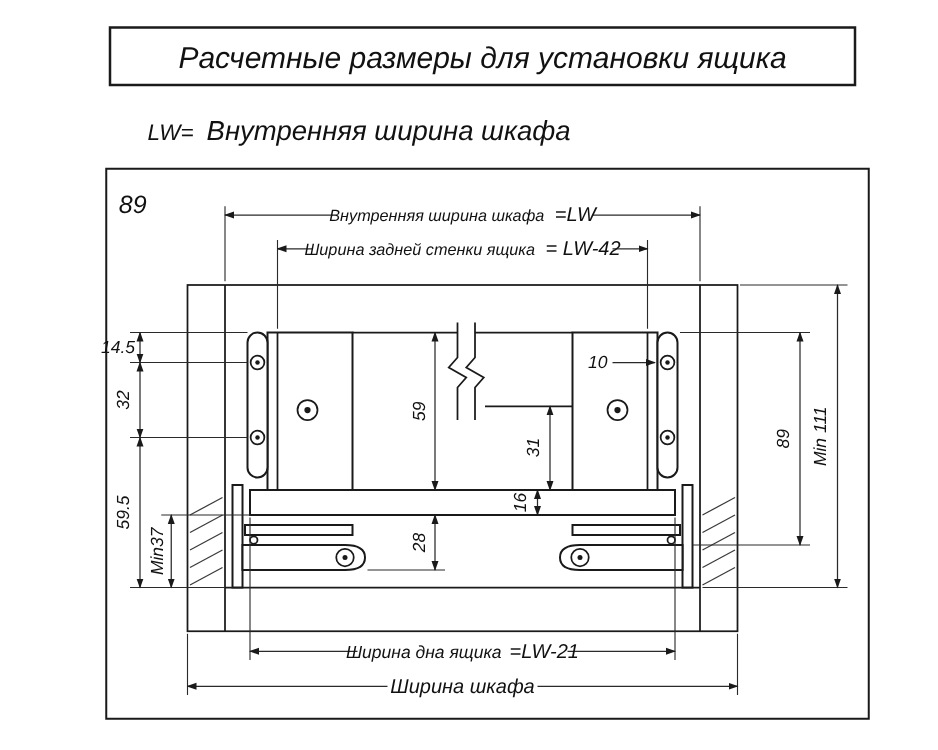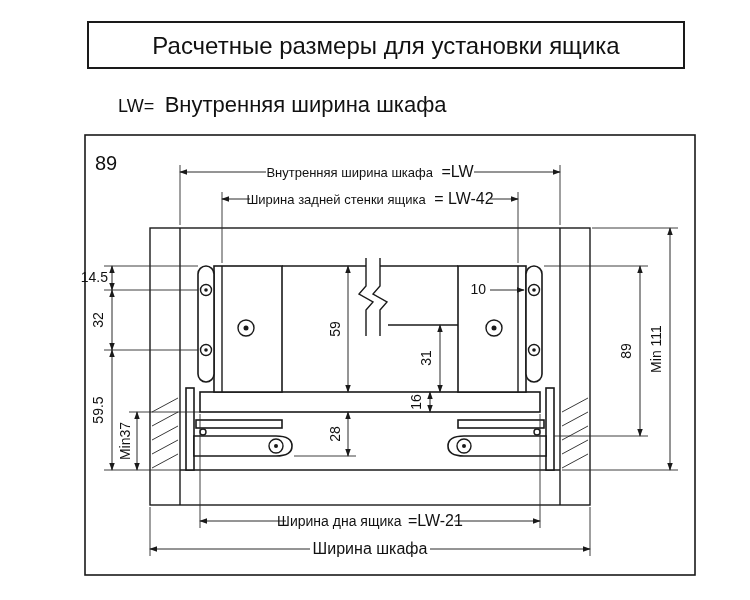--- a/index.html
+++ b/index.html
@@ -1,17 +1,17 @@
 <!DOCTYPE html>
 <html><head>
 <meta charset="utf-8">
 <style>
   html,body{margin:0;padding:0;background:#ffffff;}
   body{width:750px;height:600px;font-family:"Liberation Sans",sans-serif;}
-  #stage{width:750px;height:428px;position:relative;}
+  #stage{width:750px;height:428px;position:relative;font-style:italic;}
   svg{display:block;}
   .part{fill:#ffffff;stroke:#1a1a1a;stroke-width:1.6;}
   .partthin{fill:none;stroke:#1a1a1a;stroke-width:1.4;}
   .dim{stroke:#2a2a2a;stroke-width:1;fill:none;}
   .ext{stroke:#2a2a2a;stroke-width:0.9;fill:none;}
   .hatch{stroke:#3a3a3a;stroke-width:1;fill:none;}
   .hole{fill:#ffffff;stroke:#1a1a1a;stroke-width:1.4;}
   .dot{fill:#1a1a1a;stroke:none;}
   text{fill:#111111;}
   .title{font-size:24px;}

